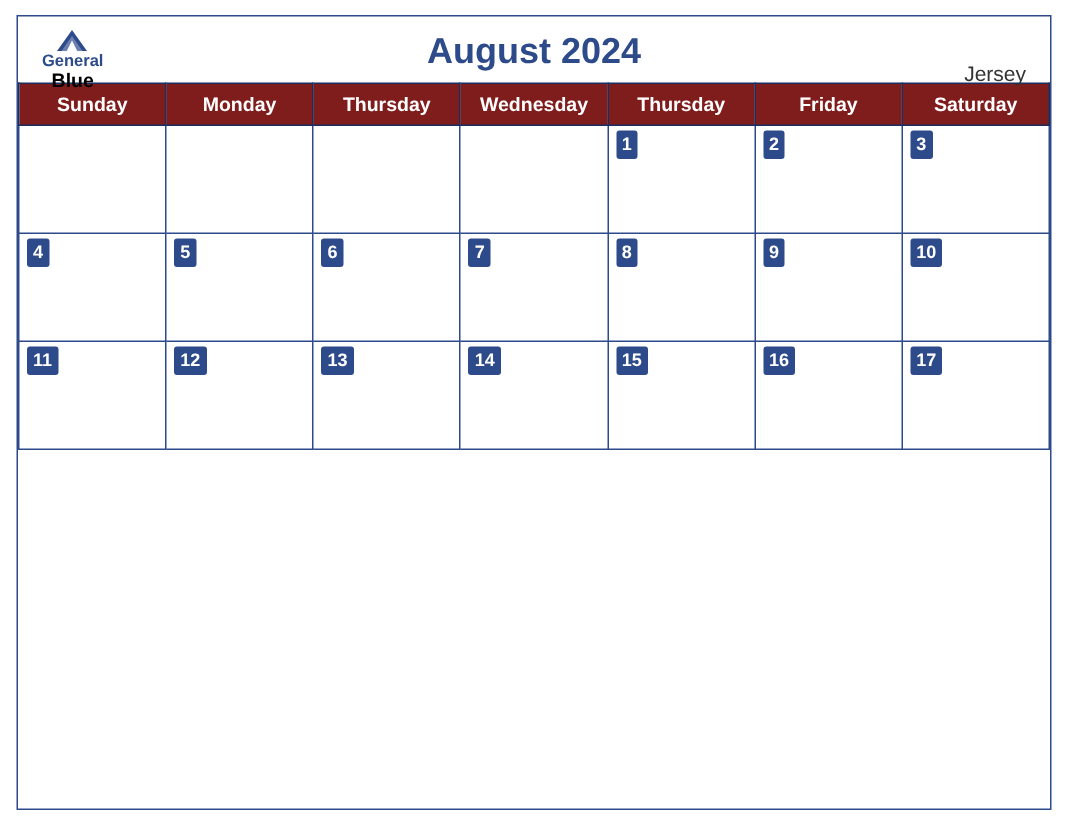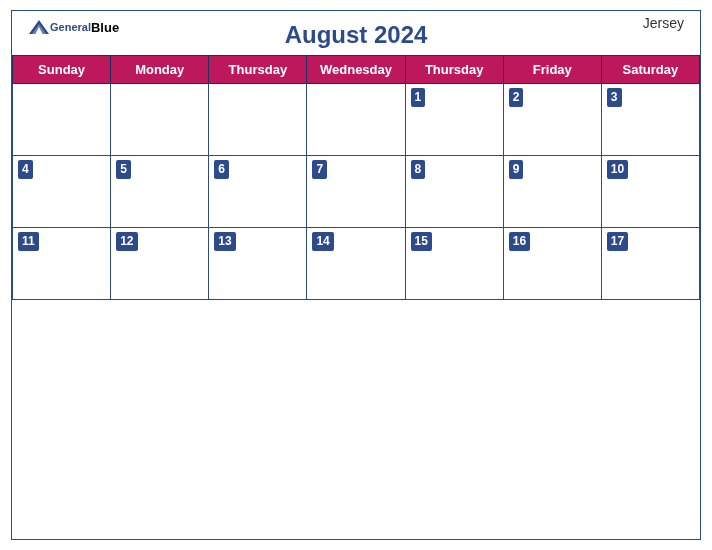--- a/index.html
+++ b/index.html
@@ -23,21 +23,21 @@
       align-items: center;
       justify-content: center;
       padding: 10px 16px 6px;
       position: relative;
     }
     .logo-area {
       position: absolute;
       left: 16px;
       top: 8px;
       display: flex;
-      flex-direction: row;
+      flex-direction: column;
       align-items: center;
     }
     .logo-text-general {
       font-size: 11px;
       color: #2d4a8a;
       font-weight: bold;
       line-height: 1;
     }
     .logo-text-blue {
       font-size: 13px;
@@ -46,36 +46,36 @@
       line-height: 1;
     }
     .logo-icon {
       width: 22px;
       height: 16px;
       margin-bottom: 1px;
     }
     .region-label {
       position: absolute;
       right: 16px;
-      top: 4px;
+      top: 30px;
       font-size: 14px;
       color: #333;
     }
     .month-title {
       font-size: 24px;
       font-weight: bold;
       color: #2d4a8a;
       text-align: center;
     }
     .calendar-grid {
       width: 100%;
       border-collapse: collapse;
     }
     .day-header {
-      background: #be185d;
+      background: #7f1d1d;
       color: #fff;
       text-align: center;
       font-size: 13px;
       font-weight: bold;
       padding: 6px 2px;
       border: 1px solid #1a2e60;
     }
     .week-row td {
       border: 1px solid #2d4a8a;
       vertical-align: top;

